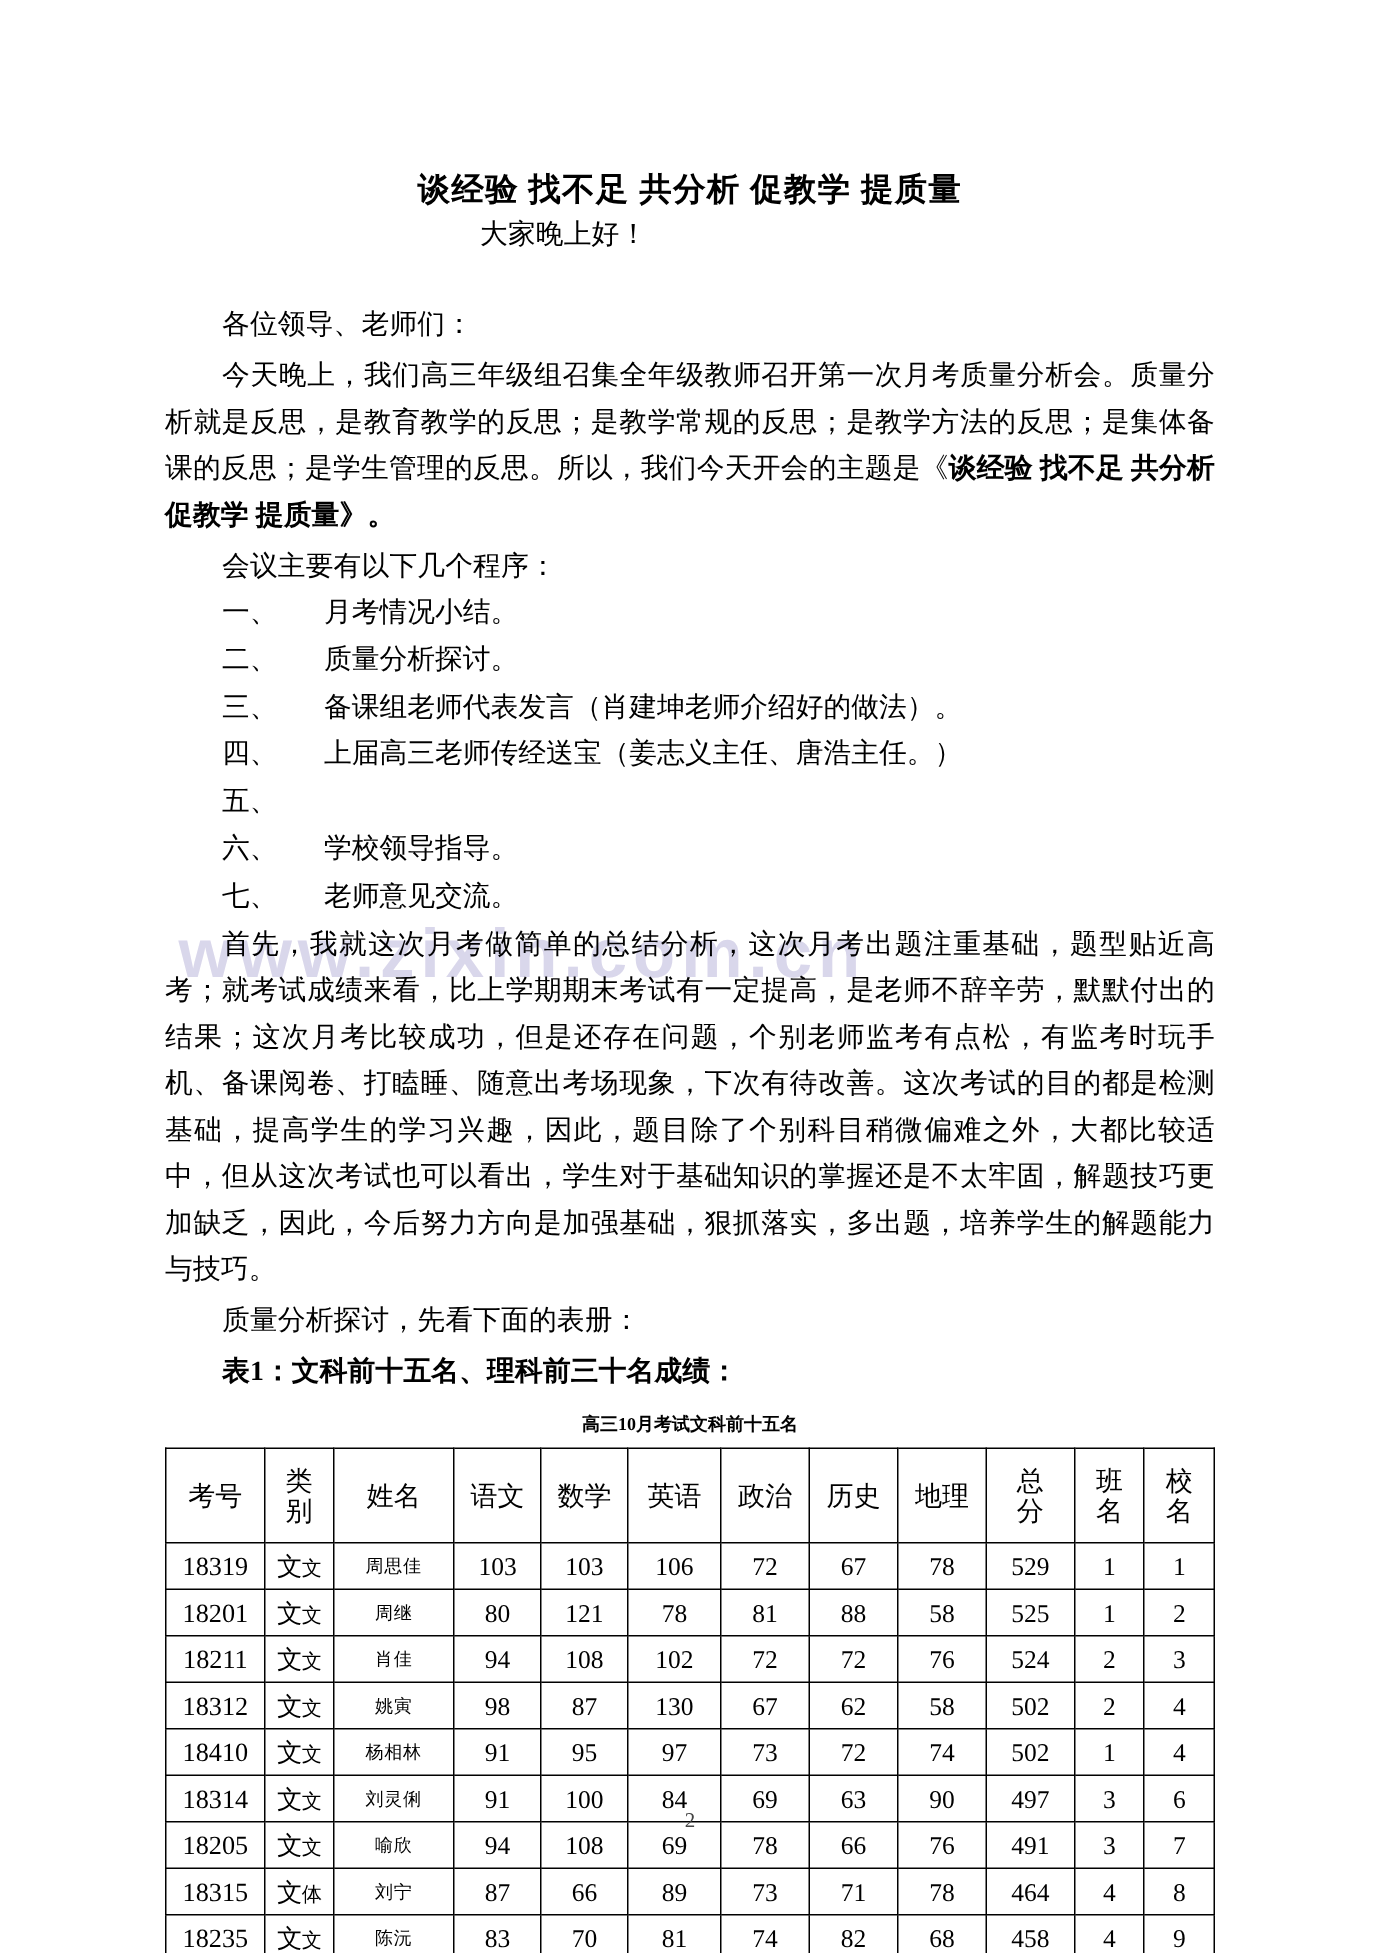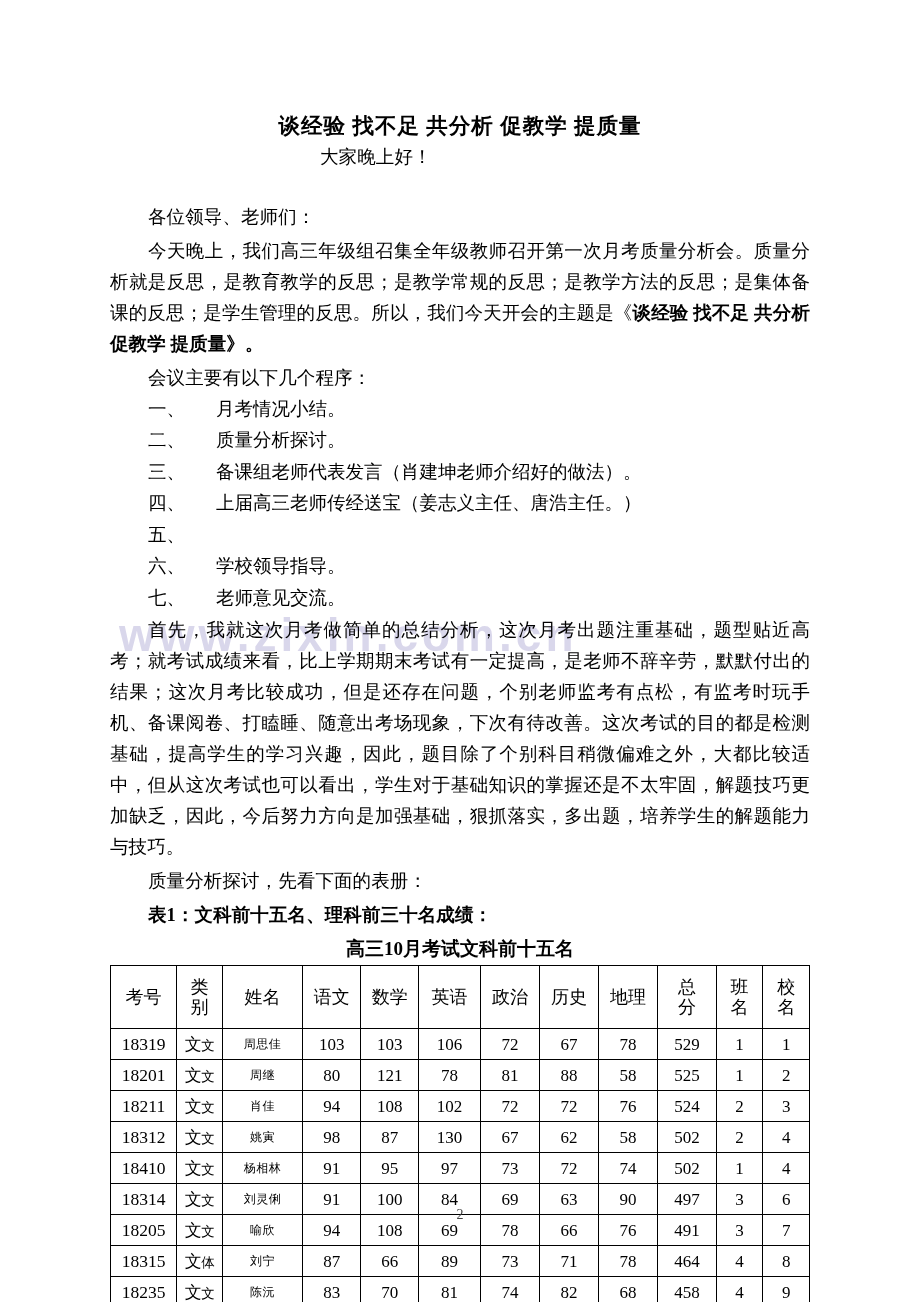--- a/index.html
+++ b/index.html
@@ -101,21 +101,21 @@
   }
   .table-label {
     padding-top: 3px;
     text-indent: 38px;
     font-weight: bold;
     font-size: 19px;
   }
   .table-caption {
     text-align: center;
     font-weight: bold;
-    font-size: 19px;
+    font-size: 12px;
     padding-top: 5px;
     padding-bottom: 3px;
     line-height: 26px;
   }
   table.grades {
     border-collapse: collapse;
     width: 700px;
     table-layout: fixed;
     margin: 0;
     font-size: 17px;

